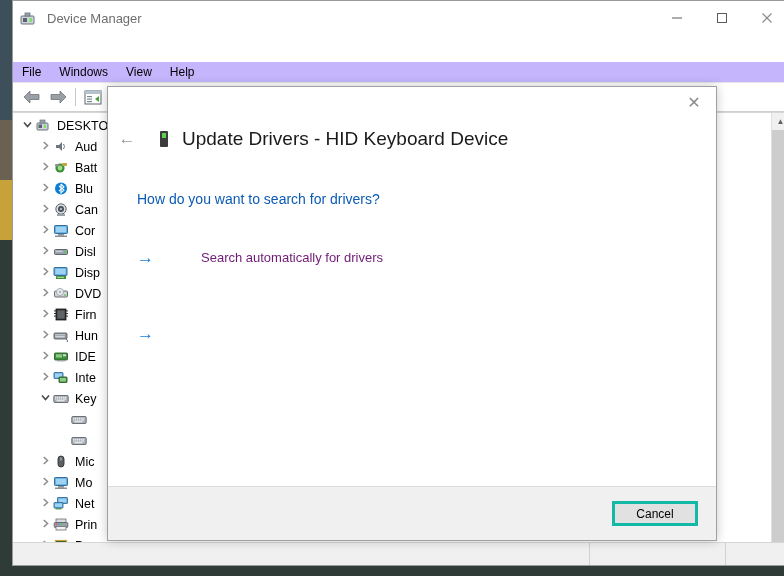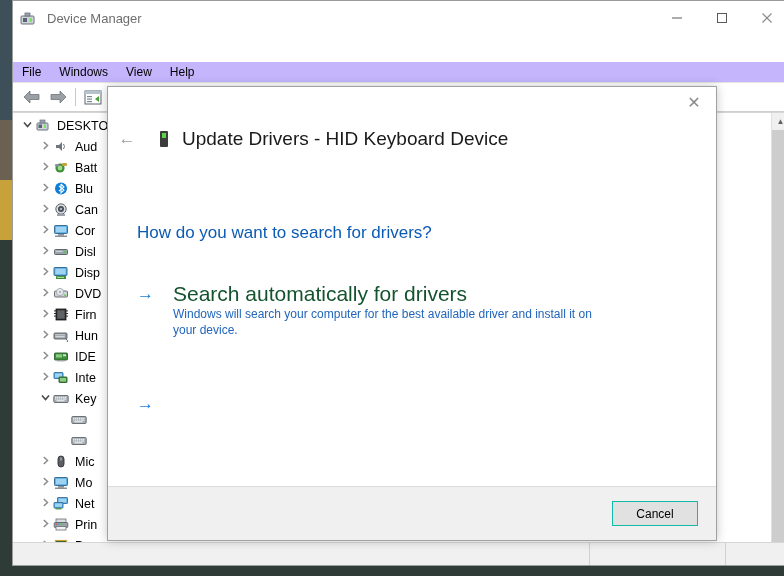--- a/index.html
+++ b/index.html
@@ -165,61 +165,62 @@
   #dlg-dev-icon { width: 16px; height: 18px; margin-left: 16px; position: relative; }
   #dlg-title {
     margin-left: 10px; font-size: 19px; color: #1a1a1a;
   }
   #dlg-body {
     flex: 1 1 auto;
     padding: 0 0 0 29px;
     position: relative;
   }
   #dlg-heading {
-    margin-top: 68px;
-    font-size: 17px;
+    margin-top: 36px;
+    font-size: 14px;
     color: #0b5bb5;
     font-weight: normal;
   }
   .option {
     display: flex;
     margin-top: 41px;
     align-items: flex-start;
   }
   .option-arrow {
     color: #1a7bd4;
     font-size: 17px;
     line-height: 20px;
     flex: 0 0 36px;
   }
   .option-body { max-width: 445px; }
   .option-title {
-    font-size: 21px;
-    color: #14532d;
+    font-size: 13px;
+    color: #701a75;
     line-height: 19px;
+    margin-left: 28px;
   }
   .option-desc {
     font-size: 12px;
     color: #2266bb;
     line-height: 16px;
     margin-top: 3px;
   }
   #opt2 { margin-top: 56px; }
   #dlg-footer {
     flex: 0 0 auto;
     height: 53px;
     background: #f0f0f0;
     border-top: 1px solid #dcdcdc;
     display: flex; align-items: center; justify-content: flex-end;
     padding-right: 18px;
   }
   #cancel-button {
     width: 86px; height: 25px;
     background: #e1e1e1;
-    border: 1px solid #14b8a6;
+    border: 3px solid #14b8a6;
     font-size: 12px;
     color: #000;
     font-family: "Liberation Sans", sans-serif;
     display: flex; align-items: center; justify-content: center;
   }
 </style>
 </head>
 <body>
 
 <div id="desktop-bg"></div>
@@ -678,21 +679,20 @@
       <span id="dlg-title">Update Drivers - HID Keyboard Device</span>
     </div>
 
     <div id="dlg-body">
       <div id="dlg-heading">How do you want to search for drivers?</div>
 
       <div class="option" id="opt1">
         <div class="option-arrow">→</div>
         <div class="option-body">
           <div class="option-title">Search automatically for drivers</div>
-          <div class="option-desc">Windows will search your computer for the best available driver and install it on your device.</div>
         </div>
       </div>
 
       <div class="option" id="opt2">
         <div class="option-arrow">→</div>
       </div>
     </div>
 
     <div id="dlg-footer">
       <button id="cancel-button">Cancel</button>

